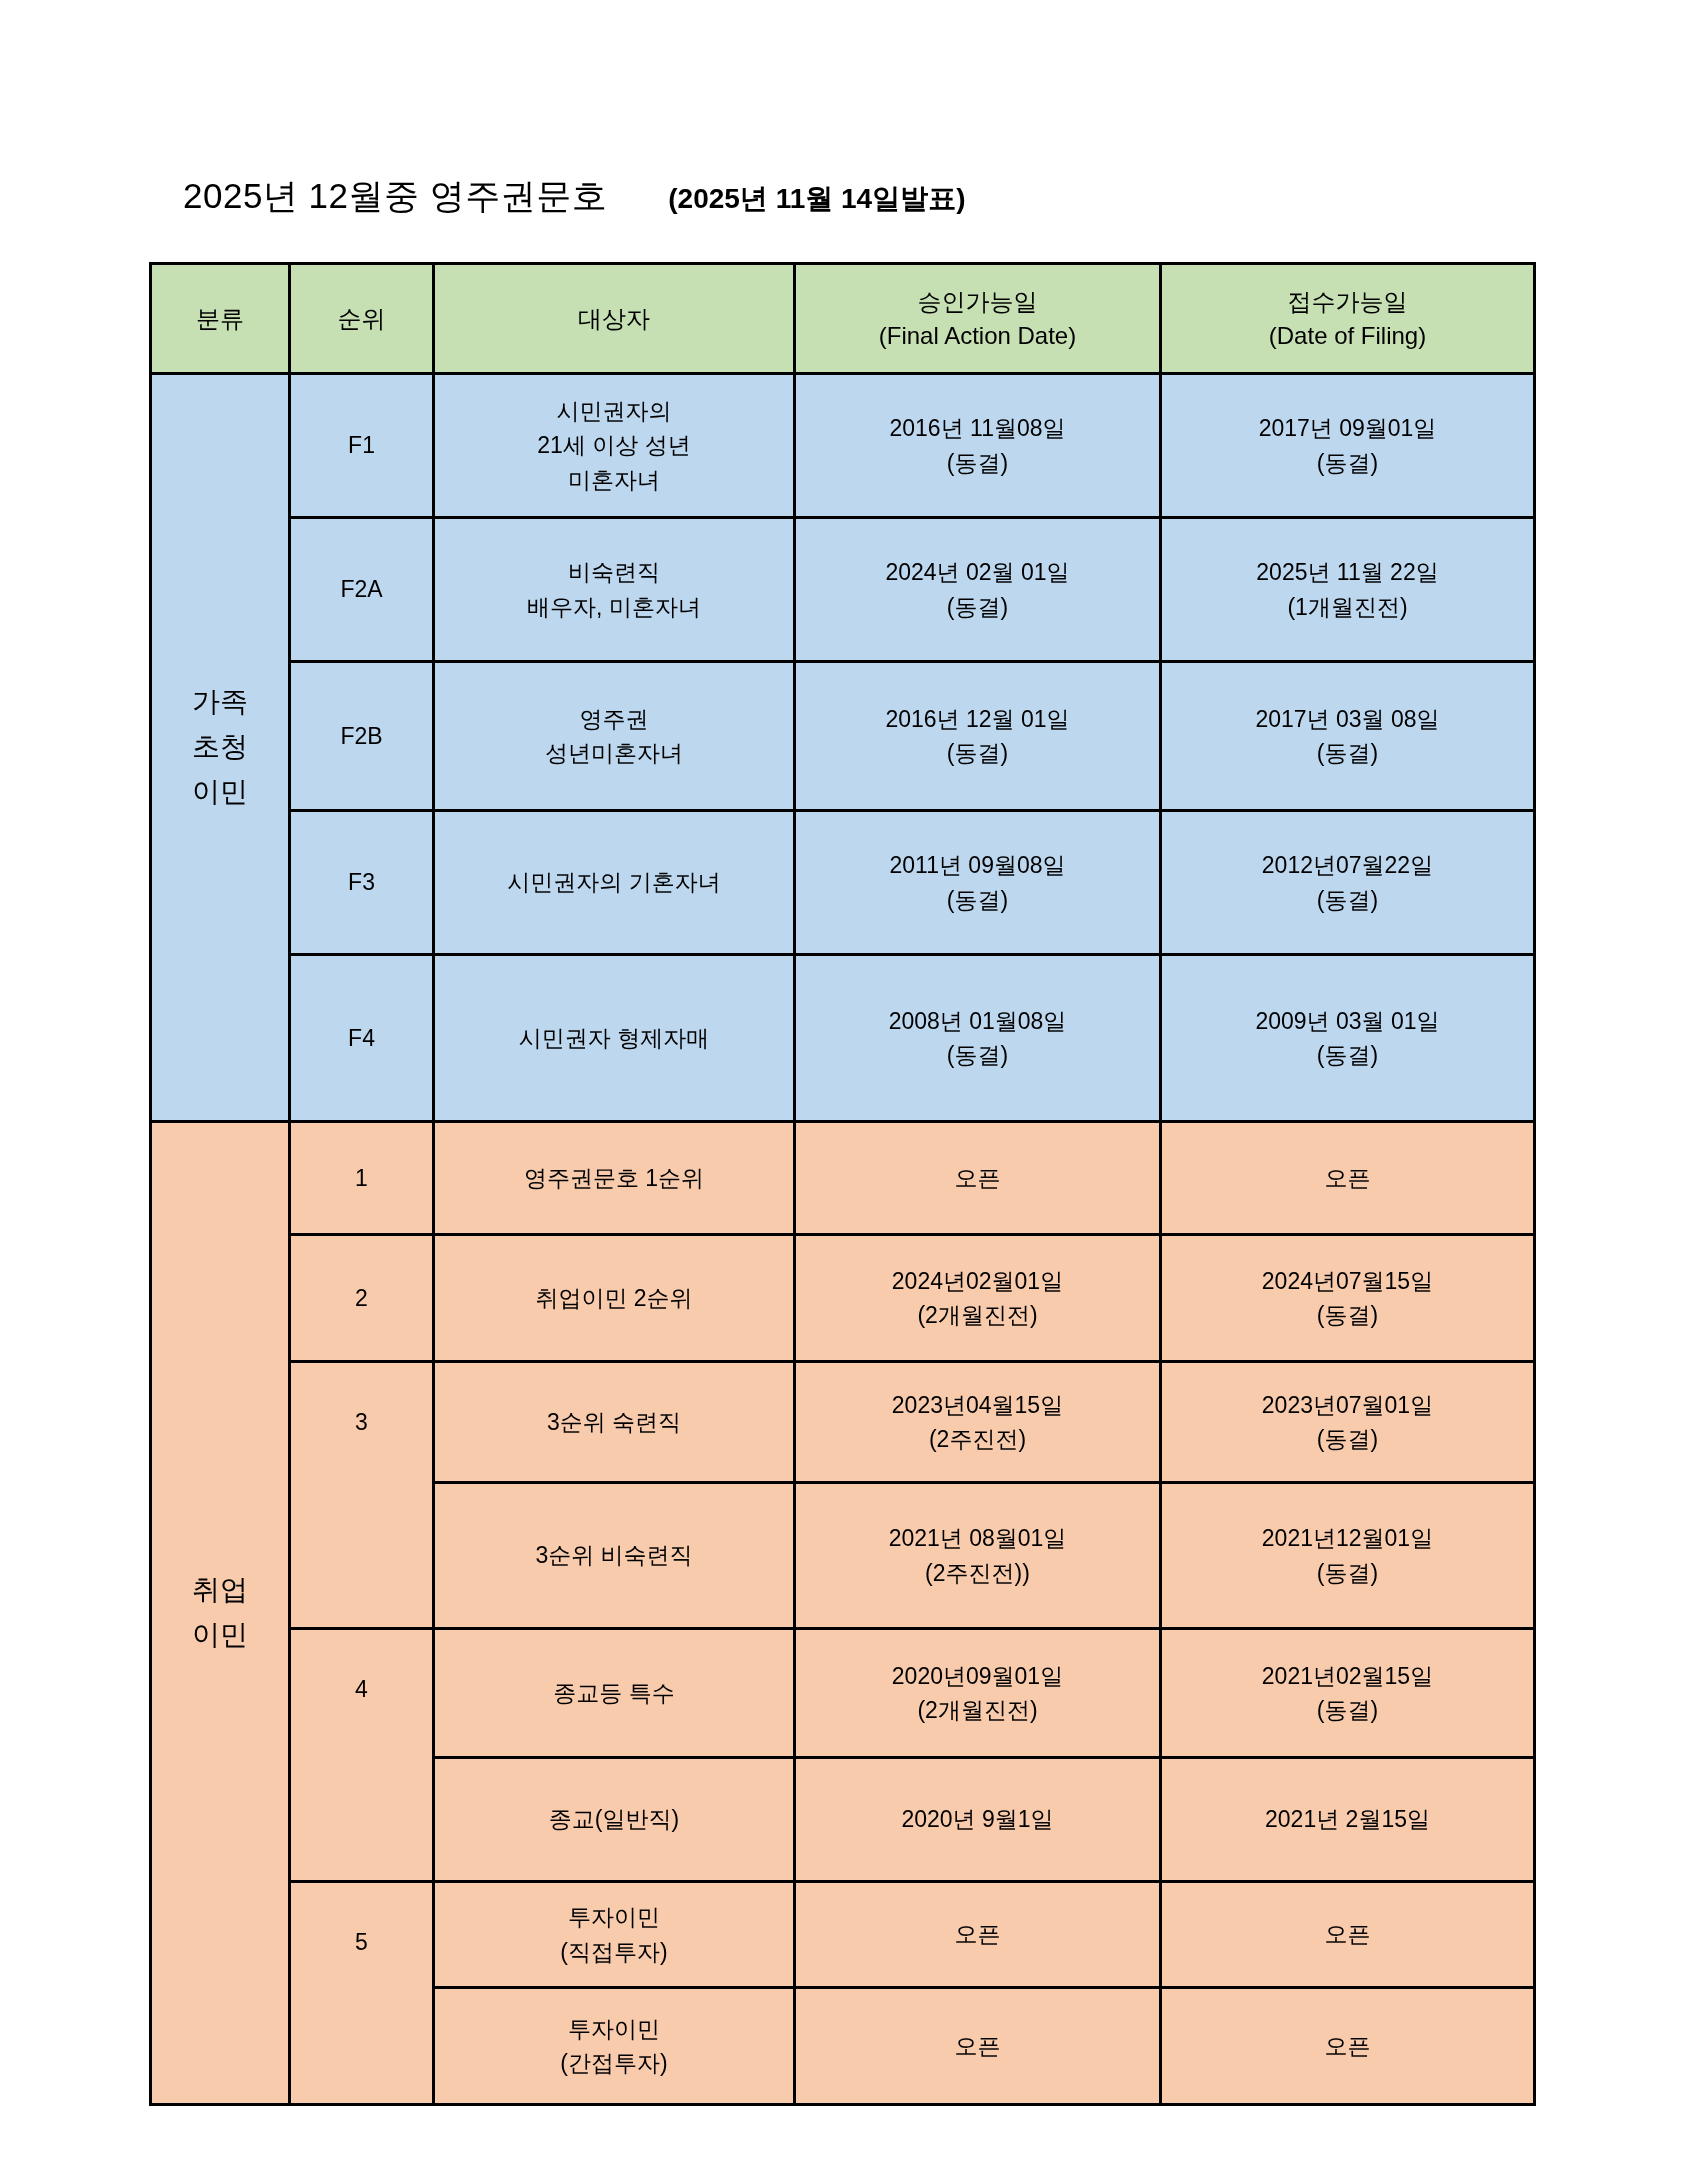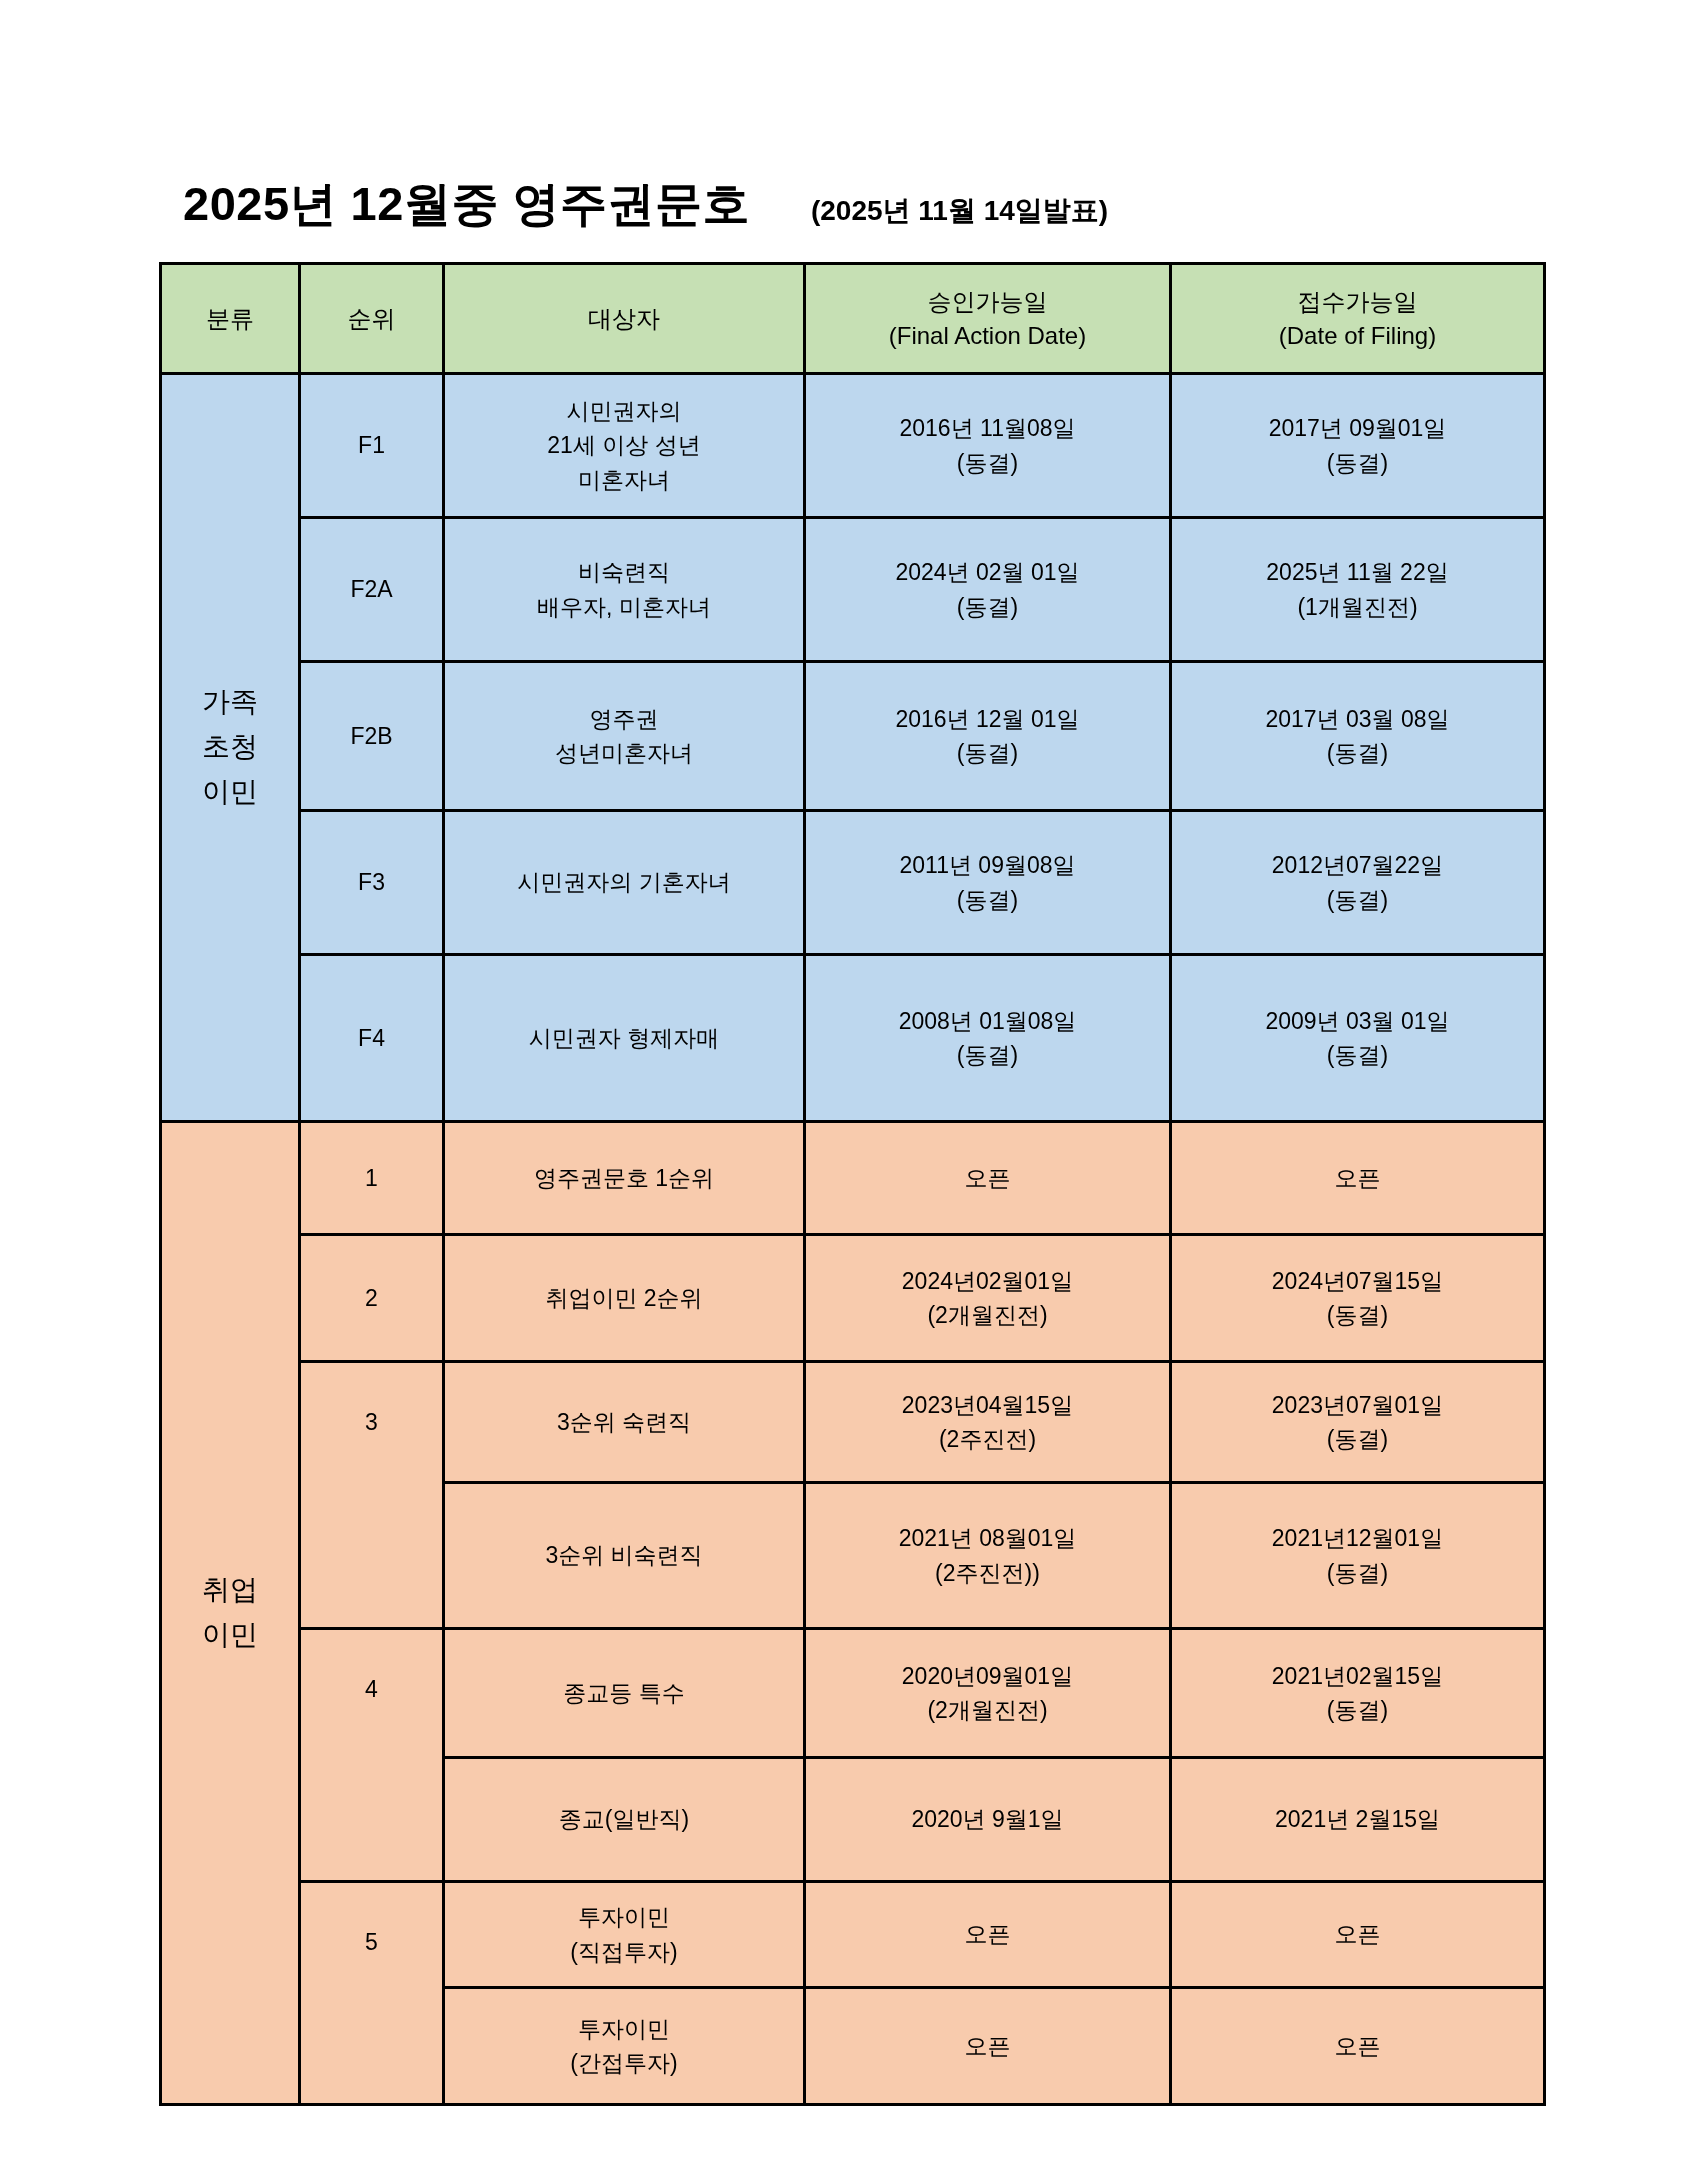--- a/index.html
+++ b/index.html
@@ -14,38 +14,37 @@
   }
   .page { position: relative; width: 1683px; height: 2178px; }
 
   .title-row {
     position: absolute;
     left: 183px;
     top: 173px;
     white-space: nowrap;
   }
   .title {
-    font-size: 47px;
-    font-weight: 700;
+    font-size: 35px;
+    font-weight: 400;
     letter-spacing: 0.5px;
   }
   .subtitle {
     font-size: 28px;
     font-weight: 700;
     margin-left: 61px;
   }
 
   table.bulletin {
     position: absolute;
     left: 149px;
     top: 262px;
     width: 1384px;
     border-collapse: collapse;
     table-layout: fixed;
-    margin-left: 10px;
   }
   .bulletin th, .bulletin td {
     border: 3px solid var(--border, #000000);
     text-align: center;
     vertical-align: middle;
     white-space: pre-line;
     font-size: 23px;
     line-height: 1.5;
     padding: 4px 6px;
     font-weight: 400;

